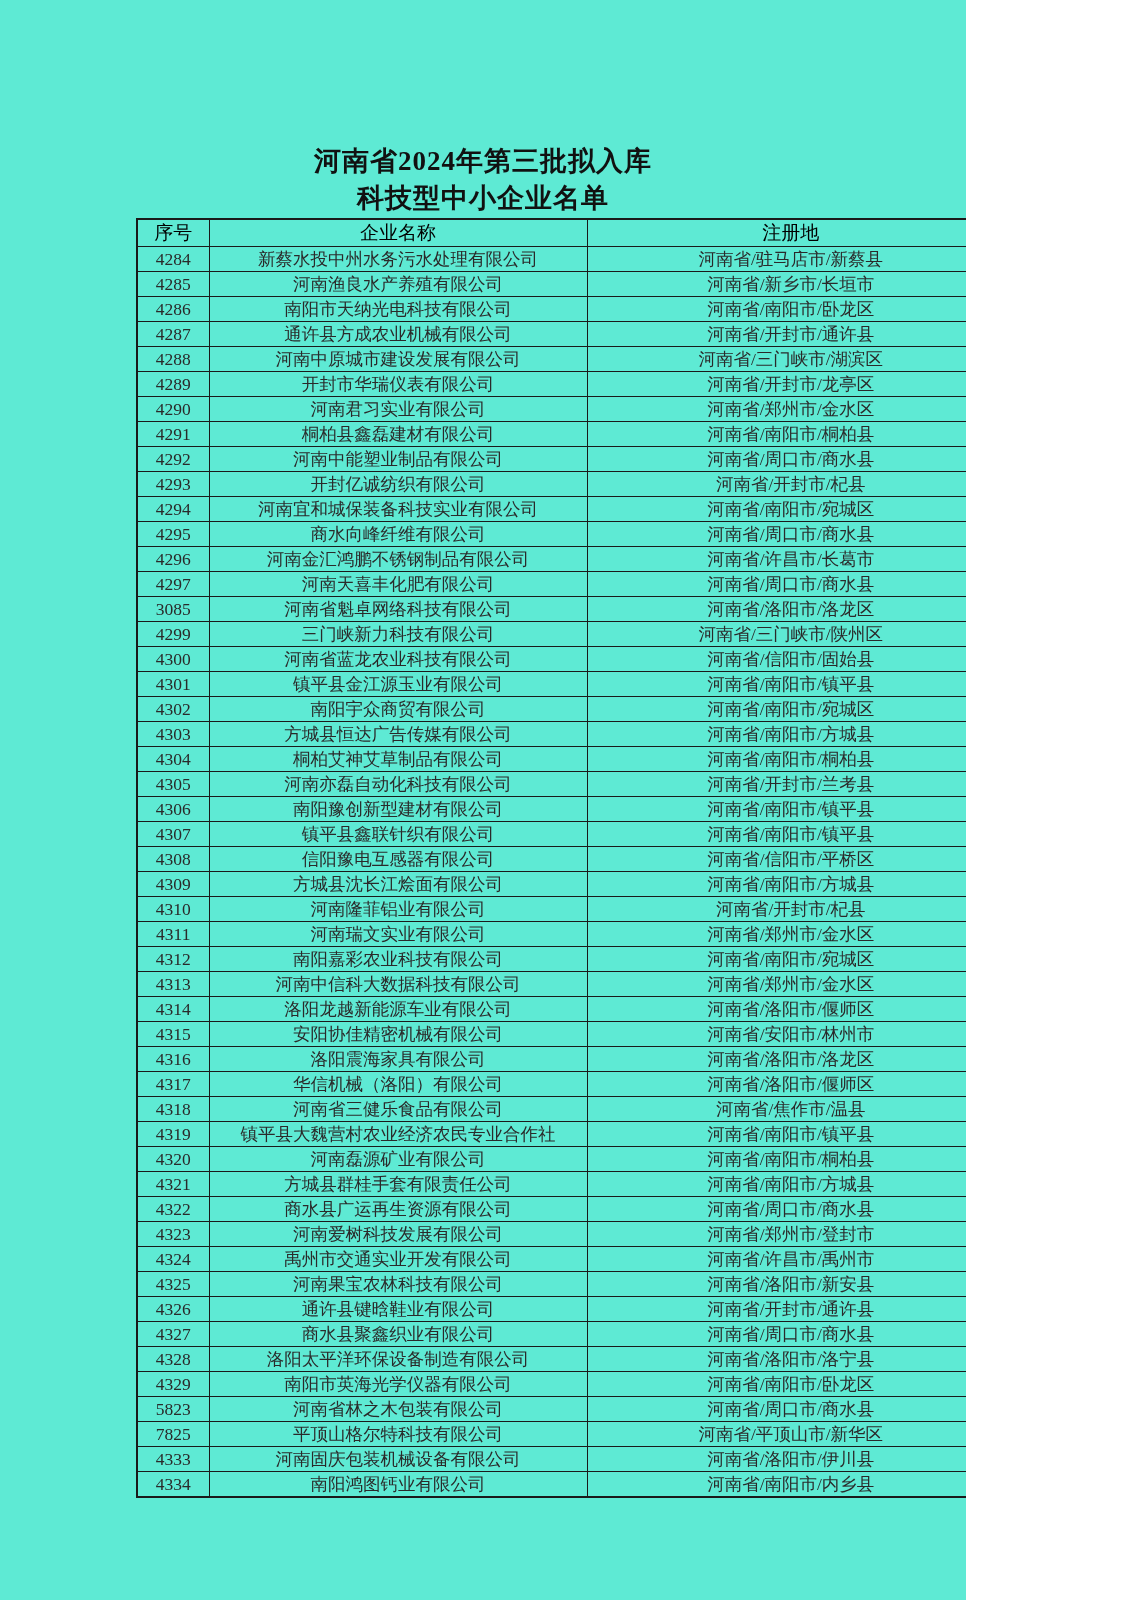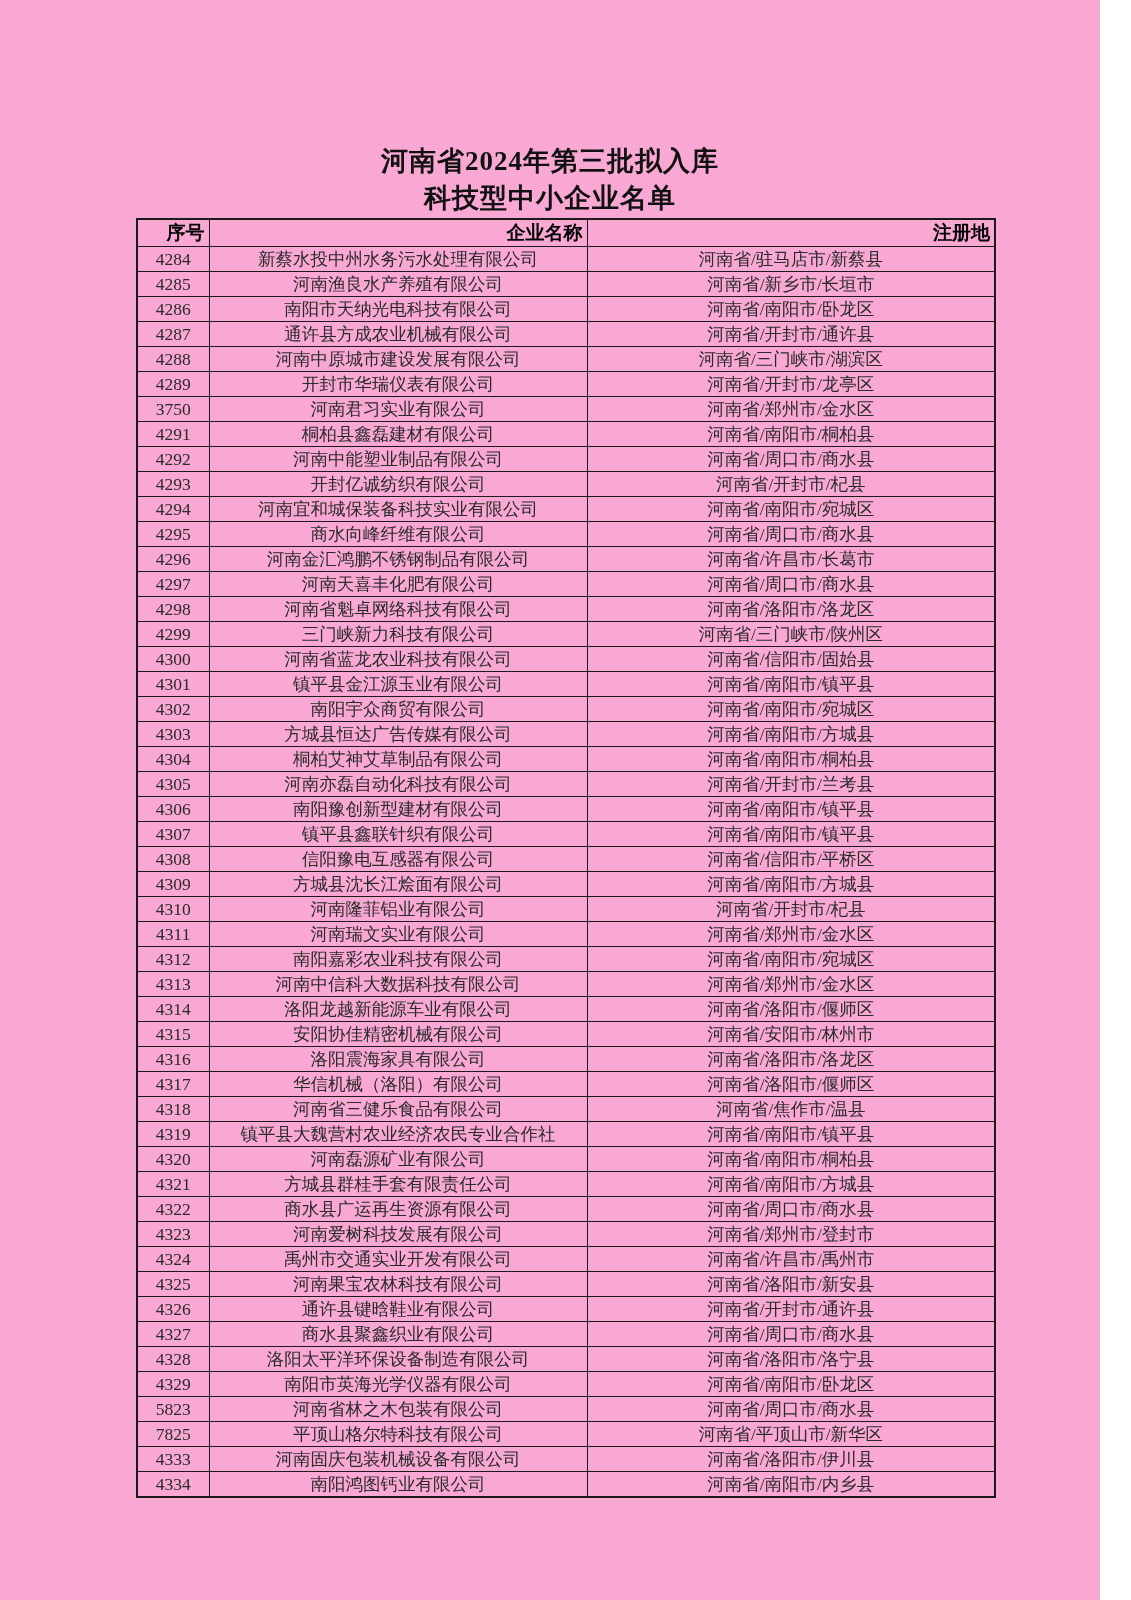--- a/index.html
+++ b/index.html
@@ -2,23 +2,23 @@
 <html><head>
 <meta charset="utf-8">
 <style>
   html, body {
     margin: 0;
     padding: 0;
     background: #ffffff;
   }
   .page {
     position: relative;
-    width: 1100px;
+    width: 966px;
     height: 1600px;
-    background: #f9a8d4;
+    background: #5eead4;
     font-family: "Liberation Serif", "DejaVu Serif", serif;
     color: #1c1c1c;
     overflow: hidden;
   }
   .doc-title {
     position: absolute;
     top: 143px;
     left: 0;
     width: 100%;
     text-align: center;
@@ -42,23 +42,22 @@
     border: 1px solid #1a1a1a;
     height: 23px;
     padding: 0 4px;
     text-align: center;
     vertical-align: middle;
     overflow: hidden;
     white-space: nowrap;
   }
   table.company-table th {
     font-size: 19px;
-    font-weight: bold;
+    font-weight: normal;
     color: #000000;
-    text-align: right;
   }
   table.company-table td {
     font-size: 17.5px;
     font-weight: normal;
     color: #2a2a2a;
   }
   col.col-no   { width: 72px; }
   col.col-name { width: 378px; }
   col.col-loc  { width: 408px; }
 </style>
@@ -110,21 +109,21 @@
           <td>4288</td>
           <td>河南中原城市建设发展有限公司</td>
           <td>河南省/三门峡市/湖滨区</td>
         </tr>
         <tr>
           <td>4289</td>
           <td>开封市华瑞仪表有限公司</td>
           <td>河南省/开封市/龙亭区</td>
         </tr>
         <tr>
-          <td>3750</td>
+          <td>4290</td>
           <td>河南君习实业有限公司</td>
           <td>河南省/郑州市/金水区</td>
         </tr>
         <tr>
           <td>4291</td>
           <td>桐柏县鑫磊建材有限公司</td>
           <td>河南省/南阳市/桐柏县</td>
         </tr>
         <tr>
           <td>4292</td>
@@ -150,21 +149,21 @@
           <td>4296</td>
           <td>河南金汇鸿鹏不锈钢制品有限公司</td>
           <td>河南省/许昌市/长葛市</td>
         </tr>
         <tr>
           <td>4297</td>
           <td>河南天喜丰化肥有限公司</td>
           <td>河南省/周口市/商水县</td>
         </tr>
         <tr>
-          <td>4298</td>
+          <td>3085</td>
           <td>河南省魁卓网络科技有限公司</td>
           <td>河南省/洛阳市/洛龙区</td>
         </tr>
         <tr>
           <td>4299</td>
           <td>三门峡新力科技有限公司</td>
           <td>河南省/三门峡市/陕州区</td>
         </tr>
         <tr>
           <td>4300</td>

